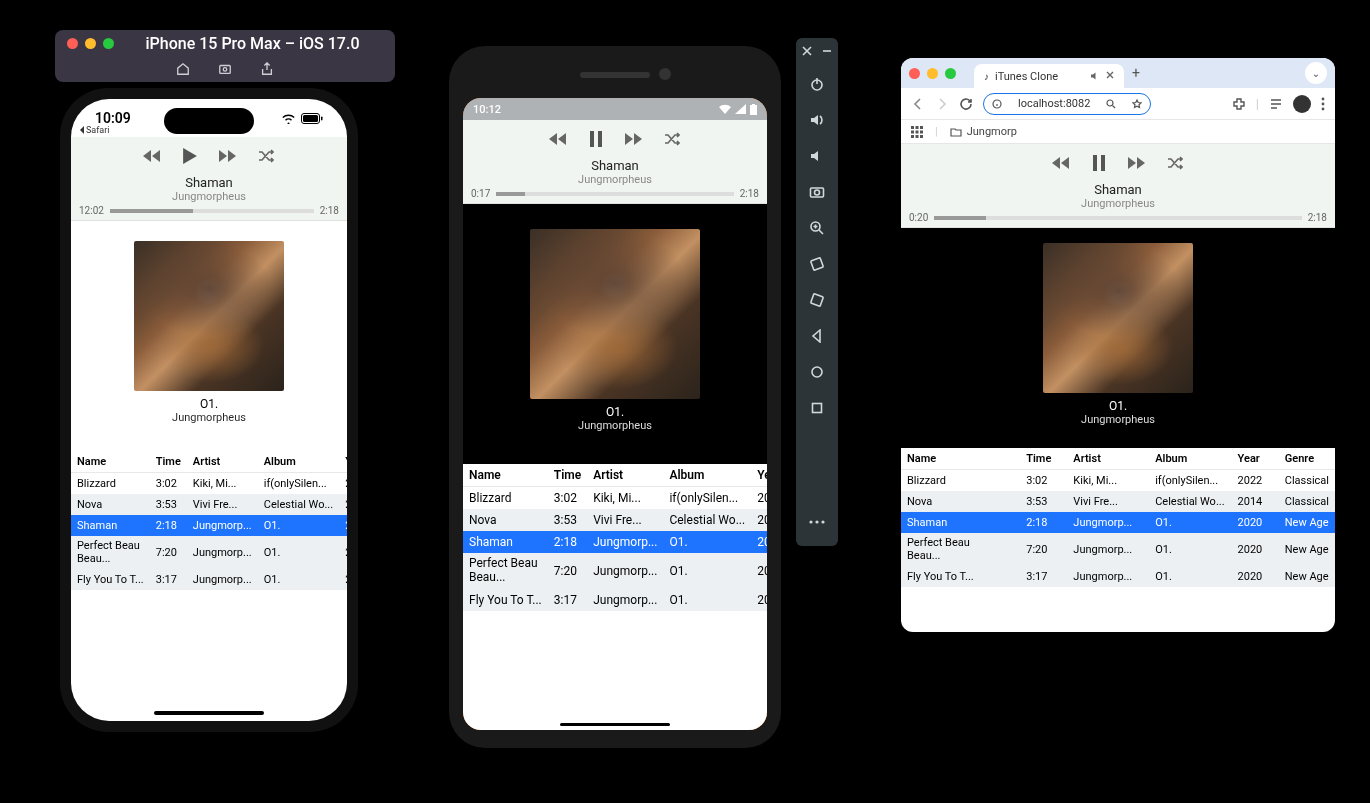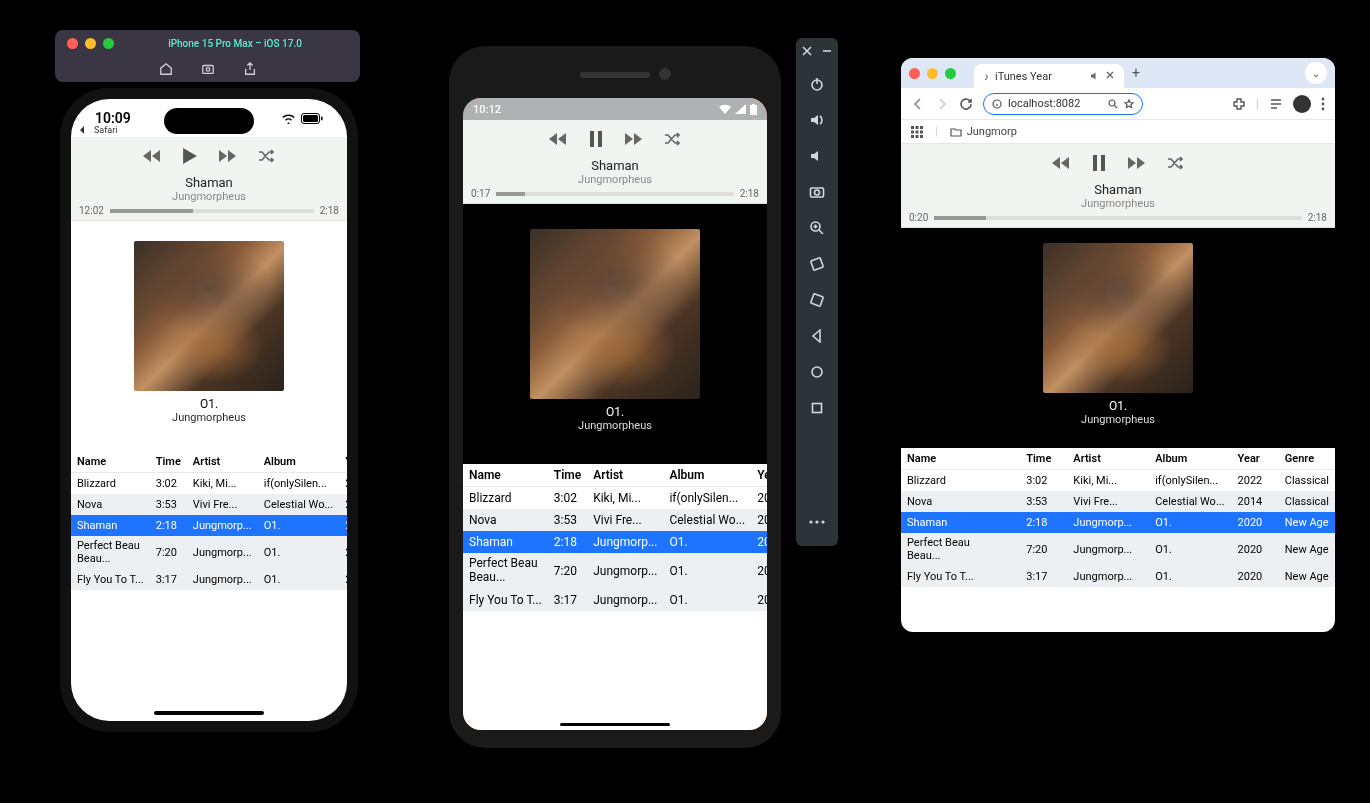--- a/index.html
+++ b/index.html
@@ -10,26 +10,26 @@
     height: 803px;
     position: relative;
     overflow: hidden;
     color: #000;
     font-size: 12px;
   }
   
   .xcode-bar {
     position: absolute;
     left: 55px; top: 30px;
-    width: 305px; height: 52px;
+    width: 340px; height: 52px;
     background: #3b3644;
     border-radius: 8px;
     display: flex; flex-direction: column;
-    color: #5eead4;
-    font-size: 10px;
+    color: #ffffff;
+    font-size: 16px;
   }
   .xcode-bar .row1 { display:flex; align-items:center; height:26px; padding:0 12px; gap:8px;}
   .traffic { display:flex; gap:7px; }
   .traffic span { width:11px; height:11px; border-radius:50%; display:block; }
   .t-red{background:#ff5f56;} .t-yel{background:#ffbd2e;} .t-grn{background:#27c93f;}
   .xcode-bar .row2 { display:flex; justify-content:center; gap:28px; align-items:center; height:26px;}
   .tb-icon { width:14px; height:14px; display:inline-flex; align-items:center; justify-content:center;}
 
   
   .iphone-frame {
@@ -49,21 +49,21 @@
   }
   .dynamic-island {
     position:absolute; top:9px; left:50%; transform:translateX(-50%);
     width:90px; height:26px; background:#000; border-radius:20px; z-index:5;
   }
   .ios-statusbar {
     height: 38px; display:flex; justify-content:space-between; align-items:center;
     padding: 0 24px; font-weight:600; font-size:14px;
   }
   .ios-statusbar .right { display:flex; gap:5px; align-items:center;}
-  .back-safari { position:absolute; top:26px; left:8px; font-size:9px; color:#333; display:flex; align-items:center; gap:9px;}
+  .back-safari { position:absolute; top:26px; left:8px; font-size:9px; color:#333; display:flex; align-items:center; gap:1px;}
   .homebar { position:absolute; bottom:6px; left:50%; transform:translateX(-50%); width:110px; height:4px; background:#000; border-radius:3px;}
 
   
   .android-frame {
     position:absolute; left:449px; top:46px;
     width:332px; height:702px;
     background:#1a1a1a; border-radius:36px;
     padding:52px 14px 18px 14px;
   }
   .android-speaker { position:absolute; top:26px; left:50%; transform:translateX(-50%); width:70px; height:6px; background:#333; border-radius:3px;}
@@ -103,21 +103,21 @@
     display:flex; align-items:center; padding:0 10px; gap:6px;
     font-size:11px; min-width:150px; color:#333;
   }
   .chrome-tab .tabicons { margin-left:auto; display:flex; gap:6px; color:#666;}
   .newtab { align-self:center; color:#555; font-size:14px;}
   .expand-btn { margin-left:auto; align-self:center; width:22px; height:22px; background:#fff; border-radius:11px; display:flex; align-items:center; justify-content:center; color:#555; font-size:10px;}
   .chrome-toolbar {
     height:32px; background:#fff; border-bottom:1px solid #e6e6e6;
     display:flex; align-items:center; padding:0 10px; gap:10px; color:#555; font-size:13px;
   }
-  .omnibox { flex:0 0 160px; height:22px; border:1.5px solid #1a73e8; border-radius:13px; display:flex; align-items:center; padding:0 8px; gap:6px; font-size:11px; color:#333;}
+  .omnibox { flex:0 0 160px; height:22px; border:1.5px solid #1a73e8; border-radius:13px; display:flex; align-items:center; padding:0 8px; gap:16px; font-size:11px; color:#333;}
   .omnibox .favstar { margin-left:auto;}
   .chrome-toolbar .rightcluster { margin-left:auto; display:flex; gap:10px; align-items:center;}
   .avatar { width:18px; height:18px; border-radius:50%; background:#333;}
   .chrome-bm { height:24px; border-bottom:1px solid #e6e6e6; display:flex; align-items:center; gap:12px; padding:0 10px; font-size:11px; color:#444;}
 
   
   .app { display:flex; flex-direction:column; height:100%; }
   .player-header {
     background:#f1f5f1;
     padding:4px 0 0 0;
@@ -522,21 +522,21 @@
 
 <div class="chrome-window">
   <div class="chrome-tabs">
     <div class="traffic">
       <span class="t-red"></span>
       <span class="t-yel"></span>
       <span class="t-grn"></span>
     </div>
     <div class="chrome-tab">
       <span style="font-size:10px;">♪</span>
-      <span>iTunes Year</span>
+      <span>iTunes Clone</span>
       <span class="tabicons">
         <span>
             <svg width="10" height="10" viewBox="0 0 10 10" fill="#666">
               <path d="M1 3.5v3h2l2.5 2v-7L3 3.5z"></path>
             </svg>
           </span>
         <span>
             <svg width="8" height="8" viewBox="0 0 8 8" stroke="#666" stroke-width="1.4">
               <path d="M1 1l6 6M7 1L1 7"></path>
             </svg>

